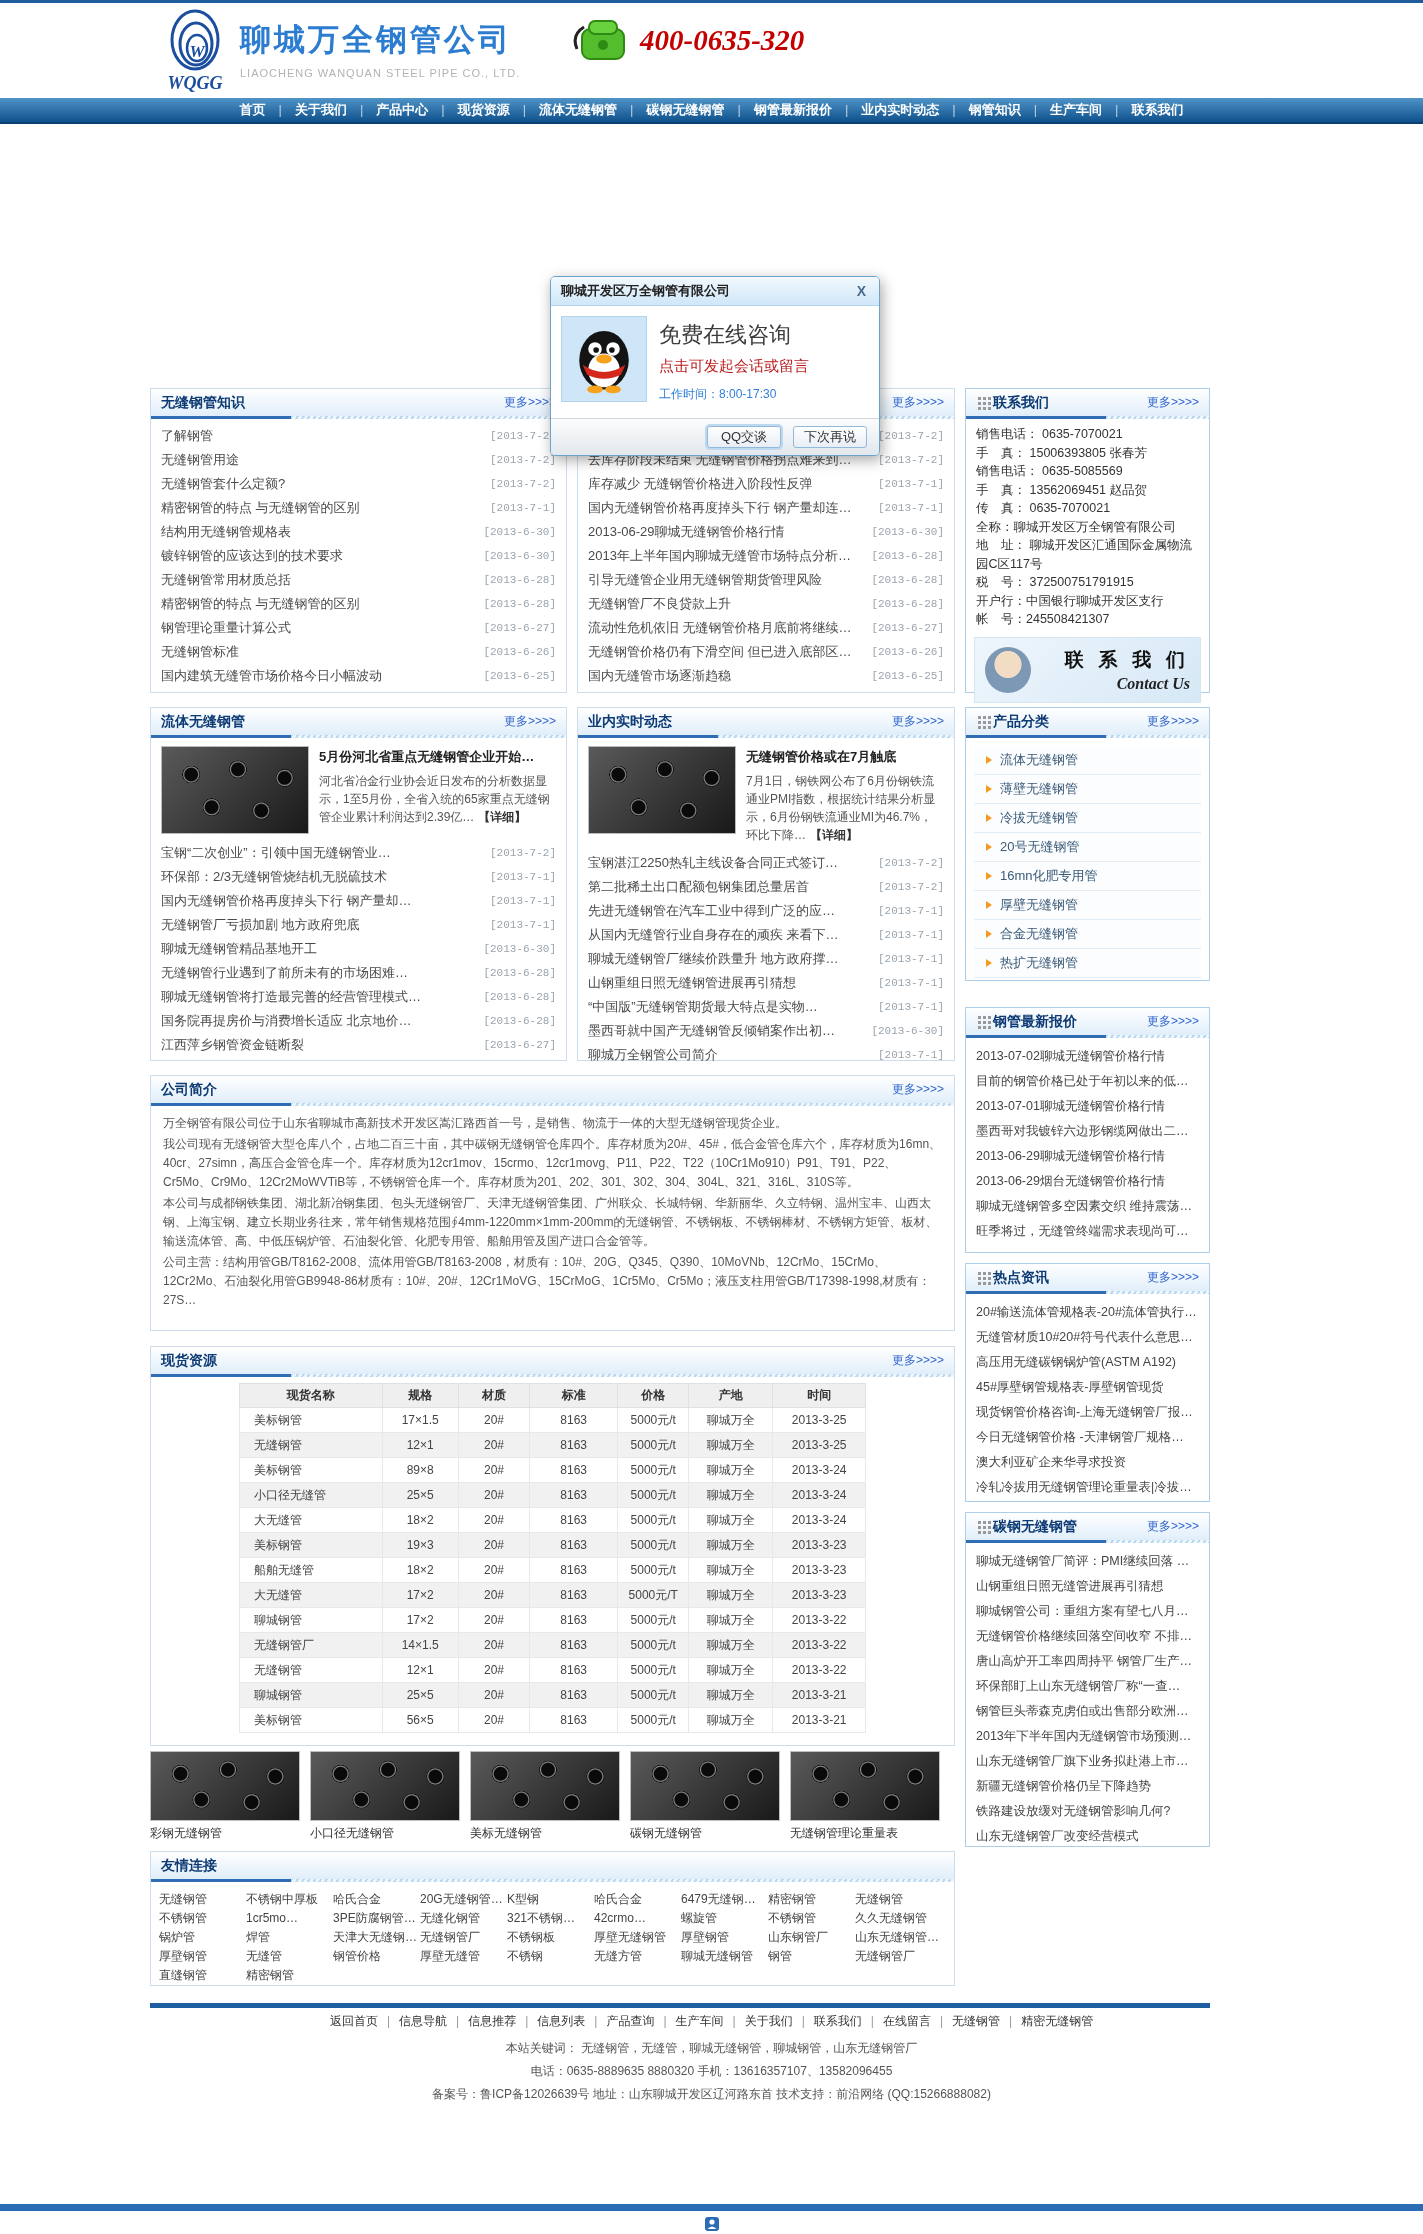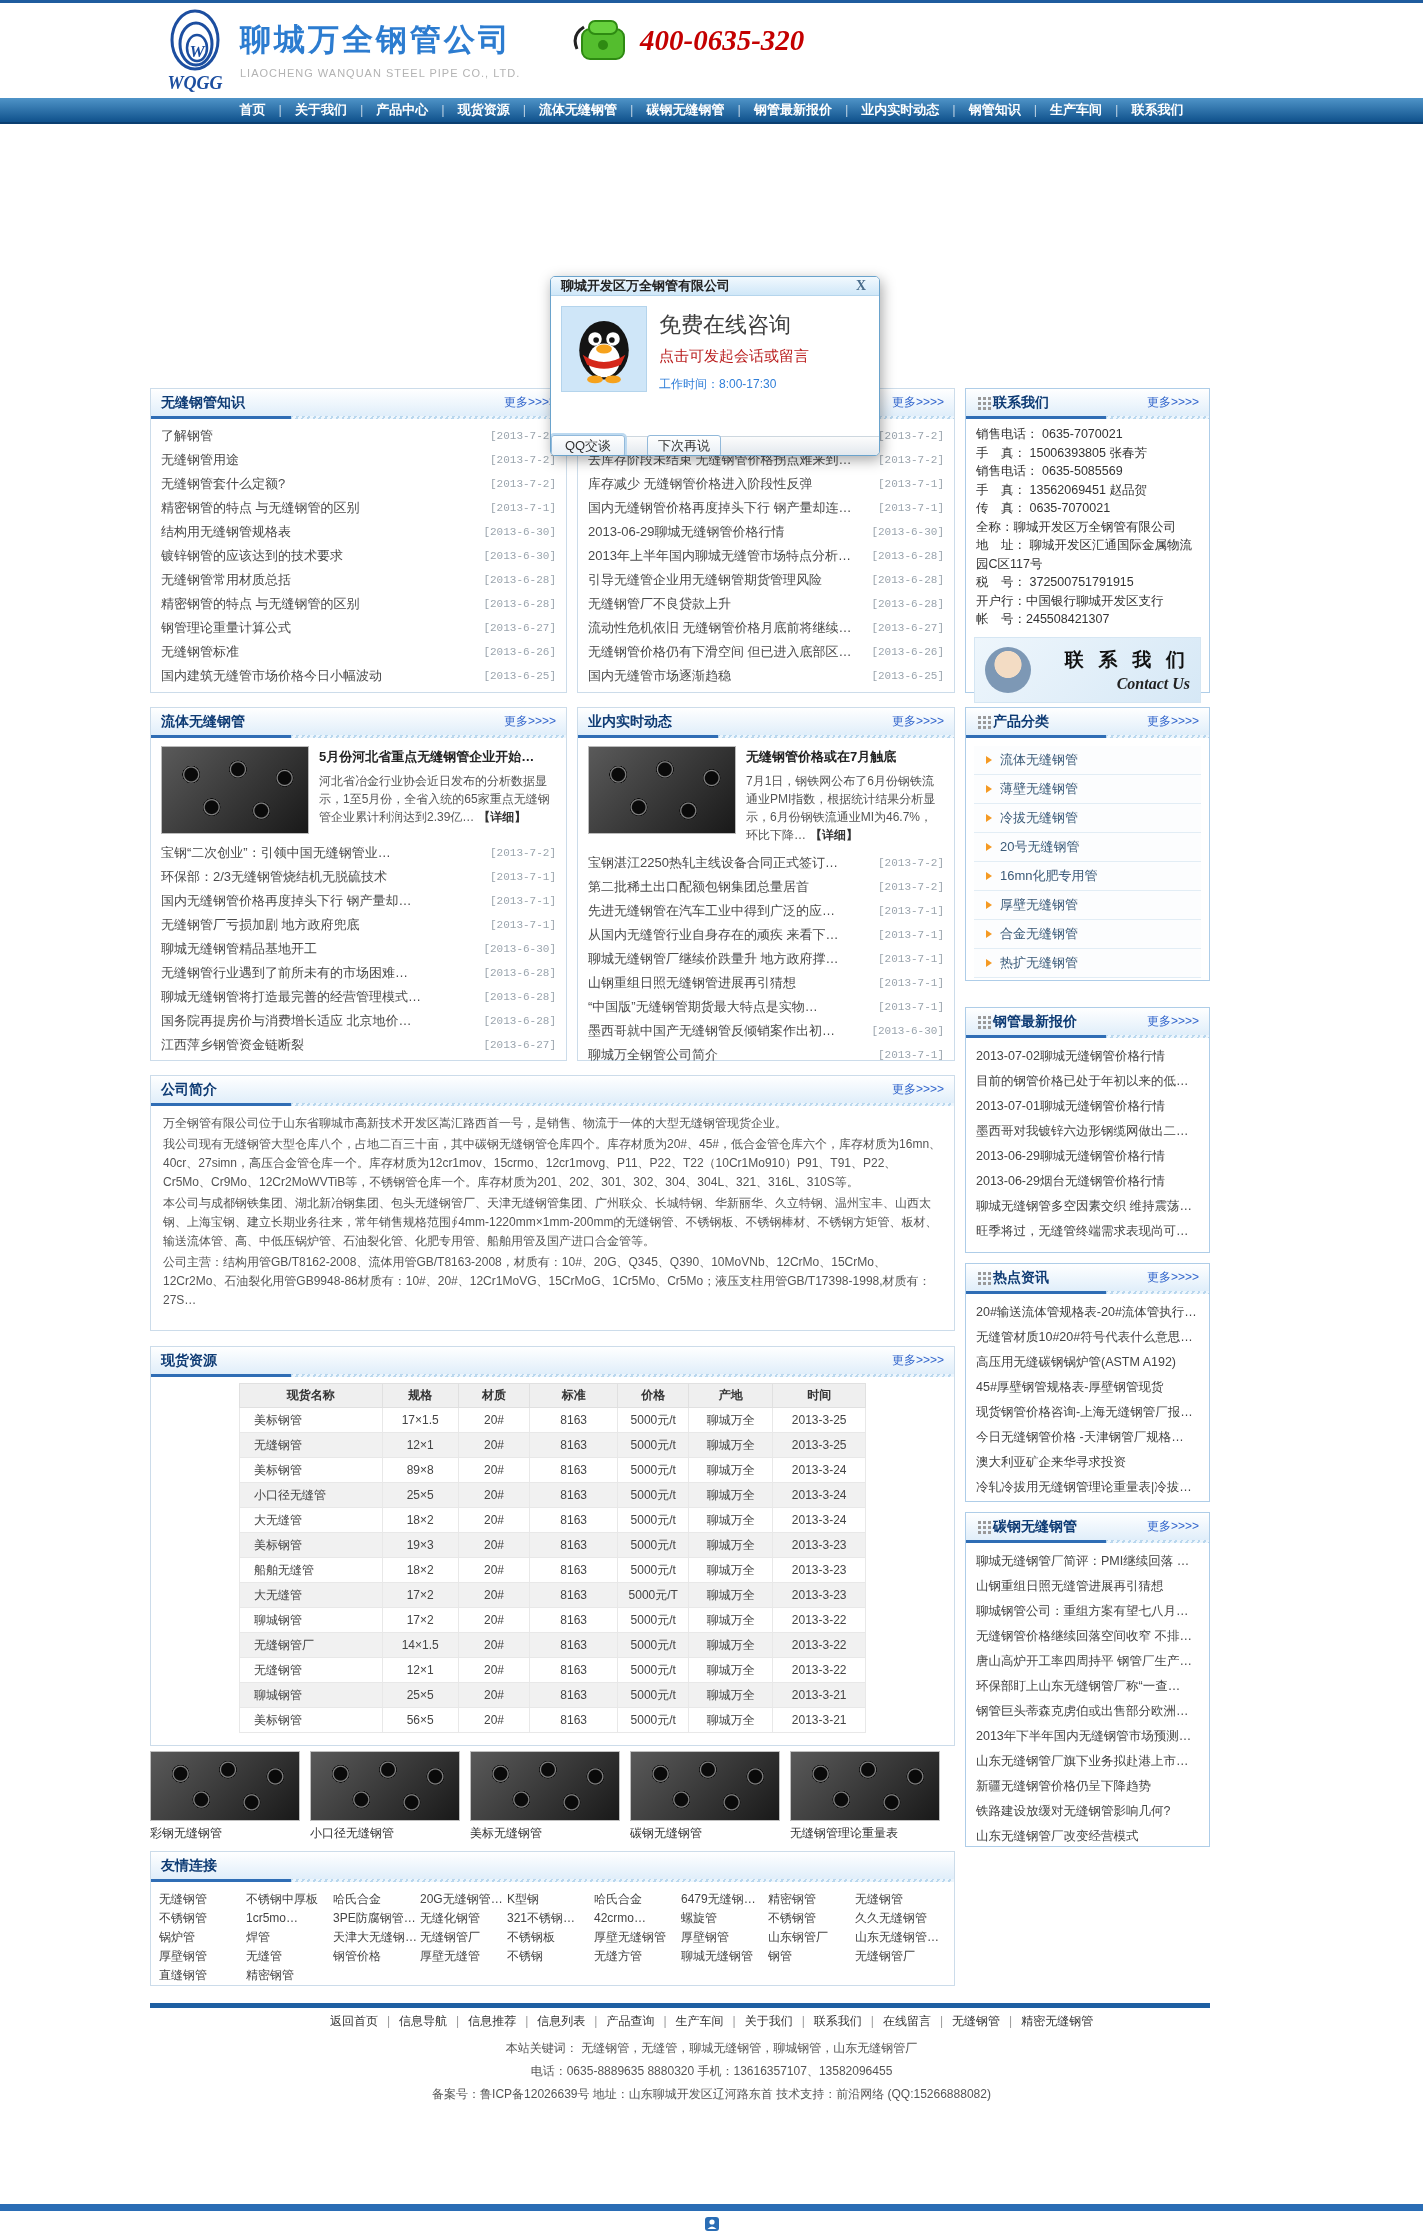--- a/index.html
+++ b/index.html
@@ -105,33 +105,33 @@
 
   
   .linkgrid { list-style:none; display:flex; flex-wrap:wrap; padding:8px 6px; }
   .linkgrid li { width:87px; height:19px; line-height:19px; font-size:12px; color:#444;
                  white-space:nowrap; overflow:hidden; padding-left:2px; }
 
   
   .qq-pop { position:absolute; left:550px; top:276px; width:330px; height:180px; background:#fff;
             border:1px solid #6aa3cc; border-radius:5px; overflow:hidden; z-index:99;
             box-shadow:2px 4px 14px rgba(0,0,0,.35); }
-  .qq-title { height:19px; background:linear-gradient(180deg,#f2f9fe,#cfe7f8);
+  .qq-title { height:29px; background:linear-gradient(180deg,#f2f9fe,#cfe7f8);
               border-bottom:1px solid #b5d5ec; display:flex; align-items:center;
-              justify-content:space-between; padding:0 10px; font-size:13px; font-weight:bold; color:#222;font-family:Liberation Serif, serif; }
+              justify-content:space-between; padding:0 10px; font-size:13px; font-weight:bold; color:#222; }
   .qq-close { font-size:14px; font-weight:bold; color:#4a6d8c; padding:0 3px; }
   .qq-body { display:flex; gap:12px; padding:10px 10px 0; }
   .qq-img { width:86px; height:86px; background:#cfe6f8; border:1px solid #b4d4ec;
             display:flex; align-items:center; justify-content:center; flex:none; }
   .qq-headline { font-size:22px; color:#3c3c3c; margin-top:4px; }
   .qq-subline { font-size:15px; color:#b91c1c; margin-top:7px; }
   .qq-worktime { font-size:12px; color:#2f7ed8; margin-top:10px; }
-  .qq-foot { position:absolute; bottom:0; left:0; right:0; height:19px;
+  .qq-foot { position:absolute; bottom:0; left:0; right:0; height:37px;
              background:linear-gradient(180deg,#fcfcfc,#e2e8ee); border-top:1px solid #cdd7df;
-             display:flex; align-items:center; gap:22px; padding-right:12px; }
+             display:flex; justify-content:flex-end; align-items:center; gap:12px; padding-right:12px; }
   .qq-btn { min-width:74px; height:22px; line-height:20px; text-align:center; font-size:13px; color:#333;
             background:linear-gradient(180deg,#ffffff,#e7eef5); border:1px solid #92b9da; border-radius:3px; }
   .qq-btn.primary { box-shadow:0 0 0 2px #bcd9f0; }
 
   
   .footer-bar { position:absolute; top:2003px; left:150px; width:1060px; height:5px; background:#1e5fa2; }
   .footer-nav { position:absolute; top:2013px; left:0; right:0; list-style:none;
                 display:flex; justify-content:center; font-size:12px; color:#333; }
   .footer-nav li::after { content:"|"; color:#999; margin:0 9px; }
   .footer-nav li:last-child::after { content:""; margin:0; }

